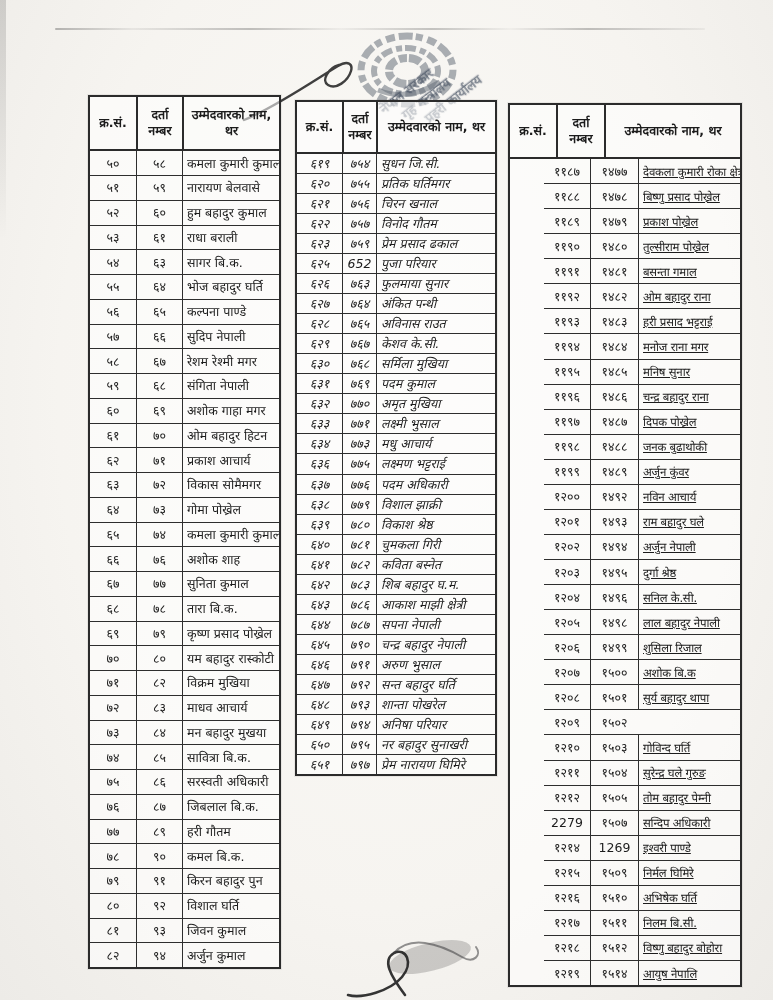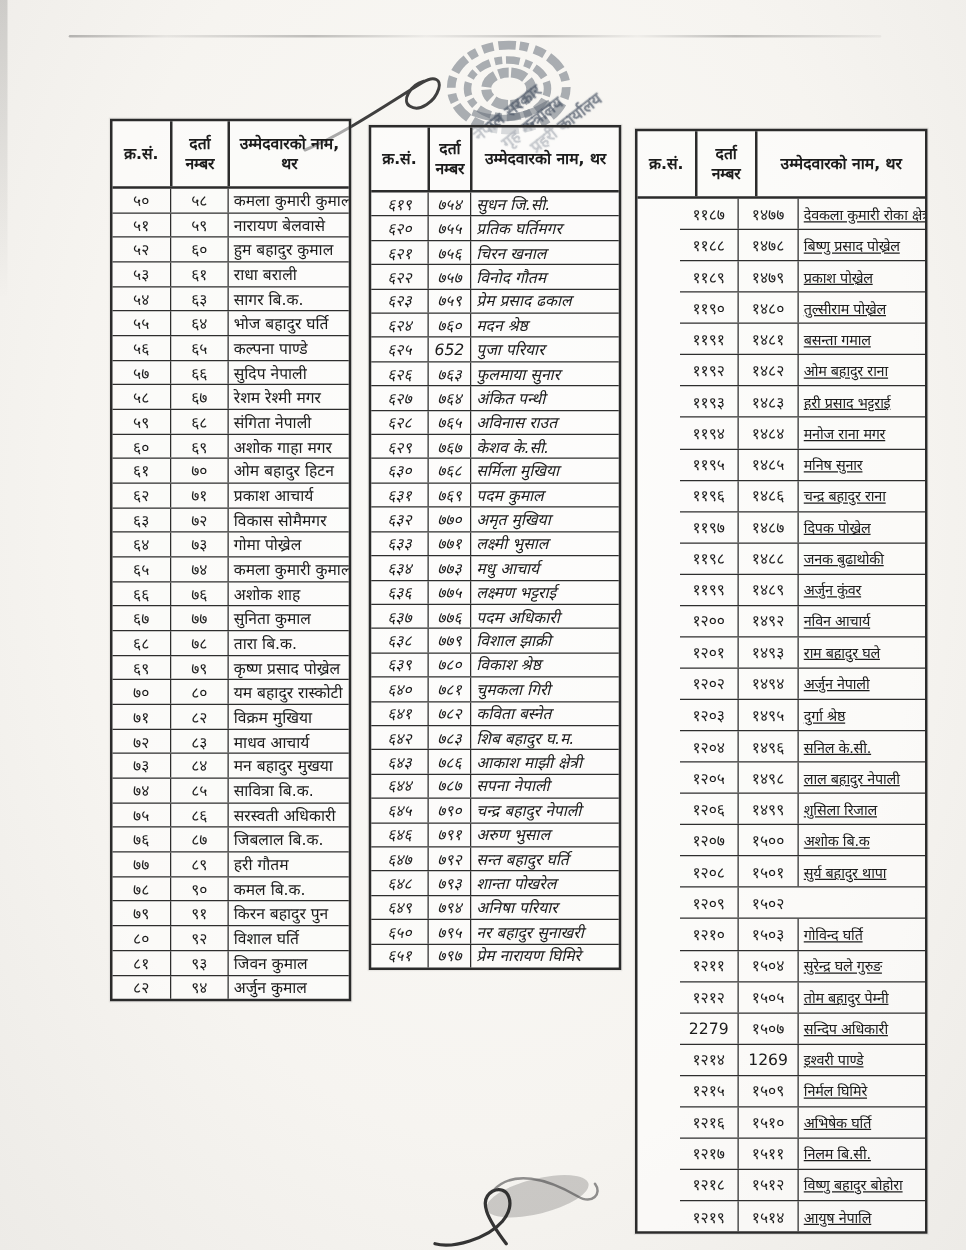--- a/index.html
+++ b/index.html
@@ -46,21 +46,21 @@
   .tr+.tr{border-top:1.6px solid #2e2e2e;}
   .td{
     box-sizing:border-box;display:flex;align-items:center;justify-content:center;
     font-size:12.5px;overflow:hidden;white-space:nowrap;
   }
   .td+.td{border-left:1.6px solid #2e2e2e;}
   .td.c3{justify-content:flex-start;padding-left:4px;}
   
   .t0{left:88px;top:95px;width:189px;}
   .t0 .c1{width:46px;} .t0 .c2{width:46px;} .t0 .c3{width:97px;flex:1;}
-  .t0 .thead{height:52px;} .t0 .tbody{height:648px;}
+  .t0 .thead{height:52px;} .t0 .tbody{height:816px;justify-content:flex-end;}
   .t1{left:295px;top:100px;width:198px;}
   .t1 .c1{width:45px;} .t1 .c2{width:34px;} .t1 .c3{width:119px;flex:1;}
   .t1 .thead{height:50px;} .t1 .tbody{height:620px;font-style:italic;}
   .t2{left:508px;top:103px;width:230px;}
   .t2 .c1{width:46px;} .t2 .c2{width:48px;} .t2 .c3{width:136px;flex:1;}
   .t2 .thead{height:52px;} .t2 .tbody{height:826px;margin-left:34px;}
   .t2 .td.c3{font-size:11.5px;letter-spacing:-.2px;text-decoration:underline;}
   
   .stamp{
     position:absolute;left:318px;top:22px;width:200px;height:150px;
@@ -319,25 +319,20 @@
           <div class="td c1">६२२</div>
           <div class="td c2">७५७</div>
           <div class="td c3">विनोद गौतम</div>
         </div>
         <div class="tr">
           <div class="td c1">६२३</div>
           <div class="td c2">७५९</div>
           <div class="td c3">प्रेम प्रसाद ढकाल</div>
         </div>
         <div class="tr">
-          <div class="td c1">६२४</div>
-          <div class="td c2">७६०</div>
-          <div class="td c3">मदन श्रेष्ठ</div>
-        </div>
-        <div class="tr">
           <div class="td c1">६२५</div>
           <div class="td c2">652</div>
           <div class="td c3">पुजा परियार</div>
         </div>
         <div class="tr">
           <div class="td c1">६२६</div>
           <div class="td c2">७६३</div>
           <div class="td c3">फुलमाया सुनार</div>
         </div>
         <div class="tr">

